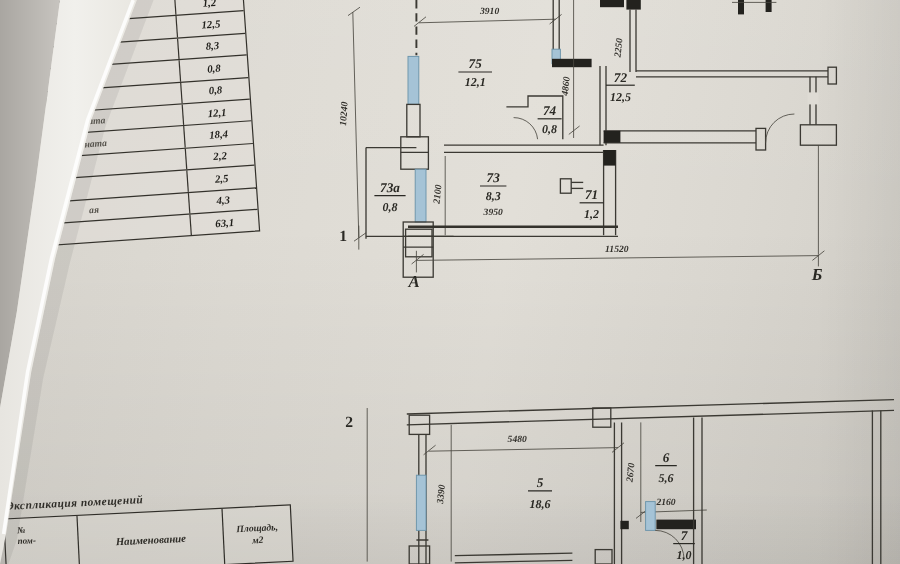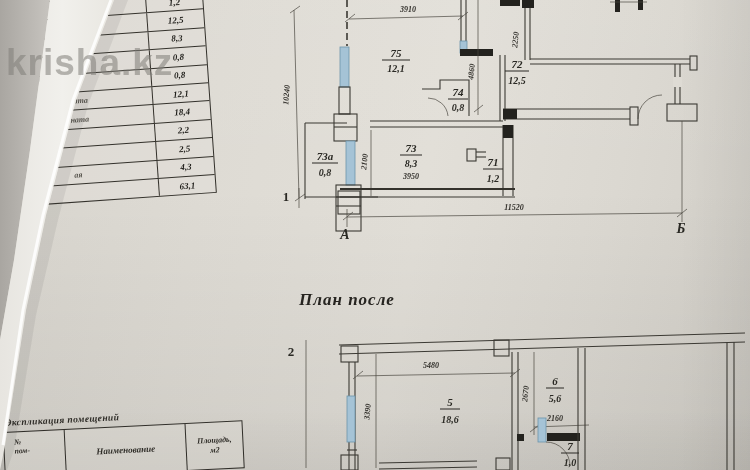--- a/index.html
+++ b/index.html
@@ -140,21 +140,20 @@
         <stop offset="0" stop-color="#a9a6a1"></stop>
         <stop offset="1" stop-color="#c7c4bf"></stop>
       </linearGradient>
     </defs>
     <polygon points="114,0 128,0 88,105 58,220 36,315 14,450 7,470 0,470 5,445 26,310 46,215 76,100" fill="rgba(80,78,74,0.10)"></polygon>
     <polygon points="0,0 50,0 30,150 14,260 0,340" fill="url(#gg)"></polygon>
     <polygon points="50,0 114,0 76,100 46,215 26,310 5,445 0,470 0,340 14,260 30,150" fill="url(#pg)"></polygon>
     <polyline points="111,0 73,100 43,215 23,310 3,445" fill="none" stroke="rgba(255,255,255,0.85)" stroke-width="3"></polyline>
   </svg>
 
-  <div class="watermark">krisha.kz</div>
 
   <svg class="plan1" width="480" height="245" viewBox="0 0 480 245">
 
     <g>
       <line class="thin" x1="22" y1="10" x2="27" y2="198"></line>
       <line class="thin" x1="18" y1="13" x2="28" y2="6"></line>
       <line class="thin" x1="23" y1="201" x2="33" y2="194"></line>
       <text class="dim" transform="translate(17,95) rotate(-86)">10240</text>
     </g>
 
@@ -309,21 +308,20 @@
       <line class="u" x1="40" y1="163" x2="66" y2="163"></line>
       <text class="rarea" x="53" y="176">0,8</text>
     </g>
     <g>
       <text class="rnum" x="221" y="166">71</text>
       <line class="u" x1="211" y1="169" x2="231" y2="169"></line>
       <text class="rarea" x="221" y="182">1,2</text>
     </g>
   </svg>
 
-  <div class="plan-after-heading">План после</div>
 
   <svg class="plan2" width="469" height="138" viewBox="0 0 469 138">
     <g>
       <text class="mark" x="10" y="24">2</text>
       <line class="thin" x1="25" y1="8" x2="25" y2="136"></line>
     </g>
 
     <g>
       <line class="w" x1="58" y1="13" x2="464" y2="1"></line>
       <line class="w" x1="58" y1="22" x2="464" y2="10"></line>

